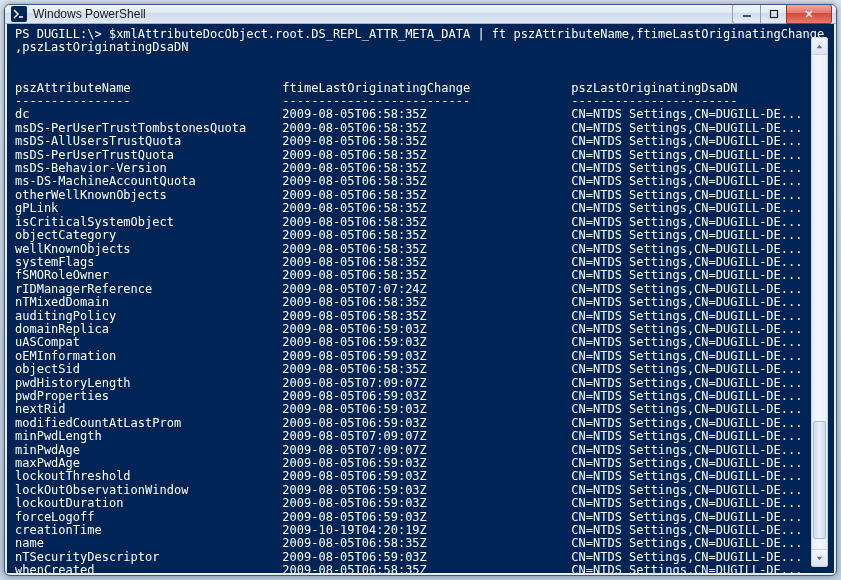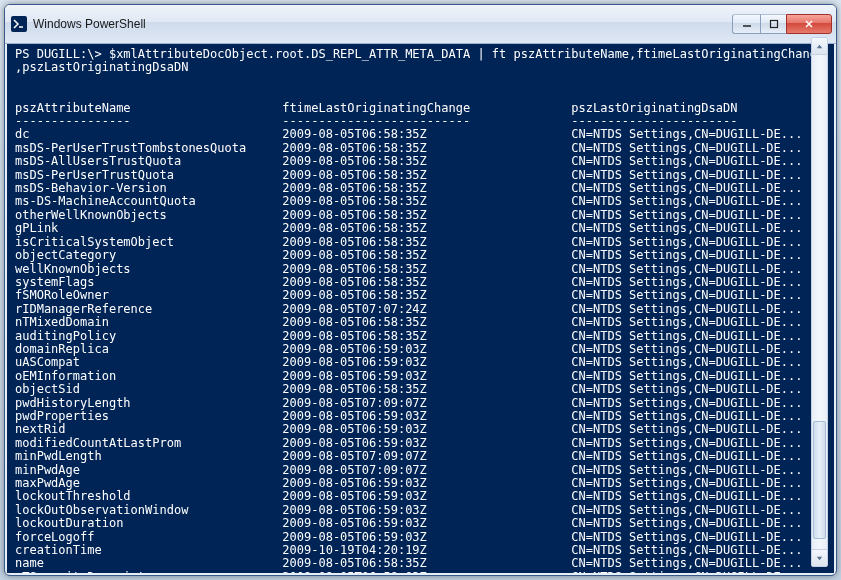--- a/index.html
+++ b/index.html
@@ -16,21 +16,21 @@
     top: 4px; left: 4px; right: 4px; bottom: 4px;
     border: 1px solid #3a5a8a;
     border-radius: 6px;
     overflow: hidden;
     box-shadow: 0 0 6px rgba(0,0,0,0.4);
     display: flex;
     flex-direction: column;
     background: #fff;
   }
   .titlebar {
-    height: 39px;
+    height: 19px;
     background: linear-gradient(to bottom, #f0f4fa 0%, #dfe8f4 45%, #cfdbec 46%, #dfe8f4 100%);
     display: flex;
     align-items: center;
     padding: 0 4px 0 6px;
     border-bottom: 1px solid #9ab0cc;
   }
   .app-icon {
     width: 16px; height: 16px;
     margin-right: 6px;
     display:flex;align-items:center;justify-content:center;

